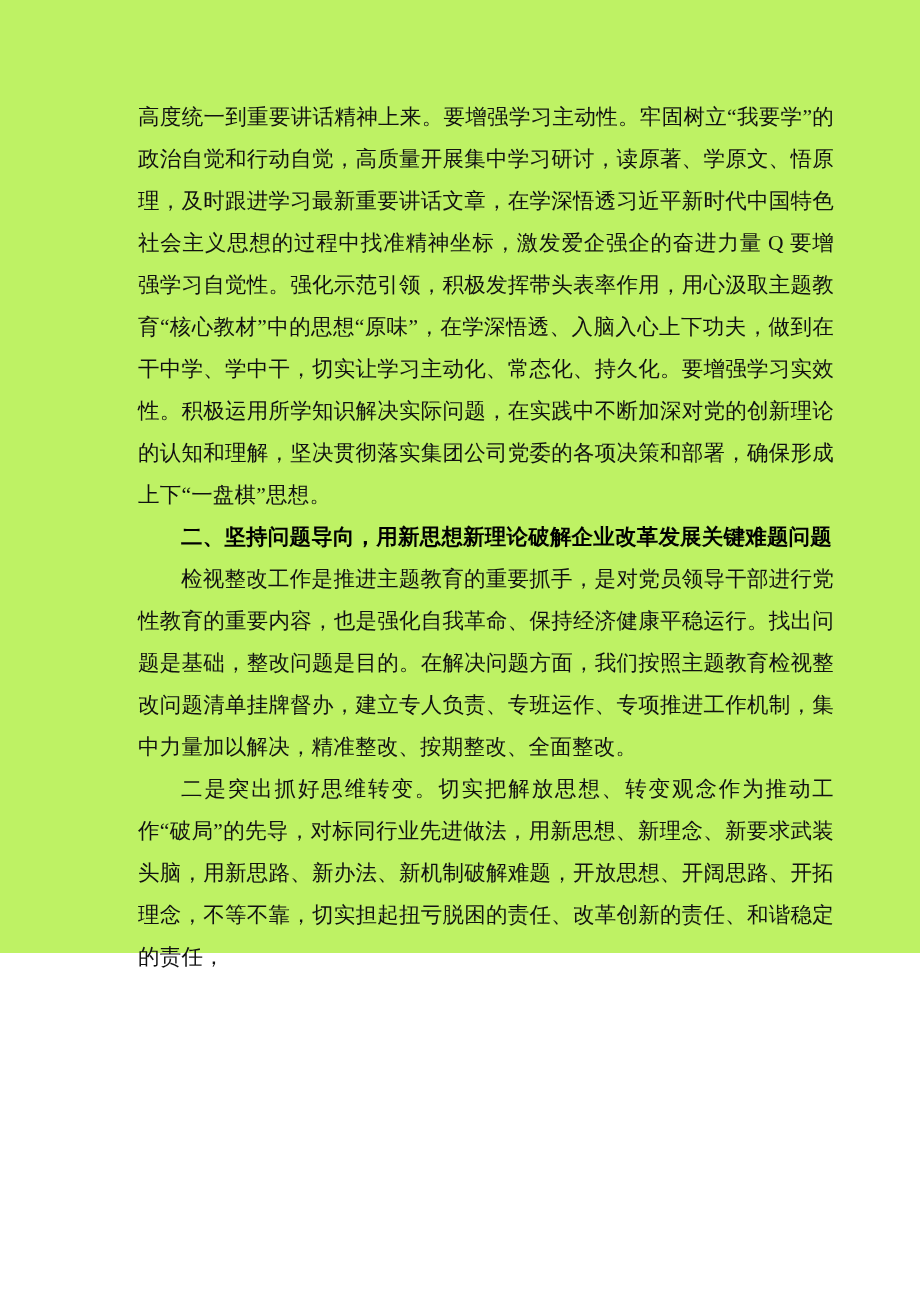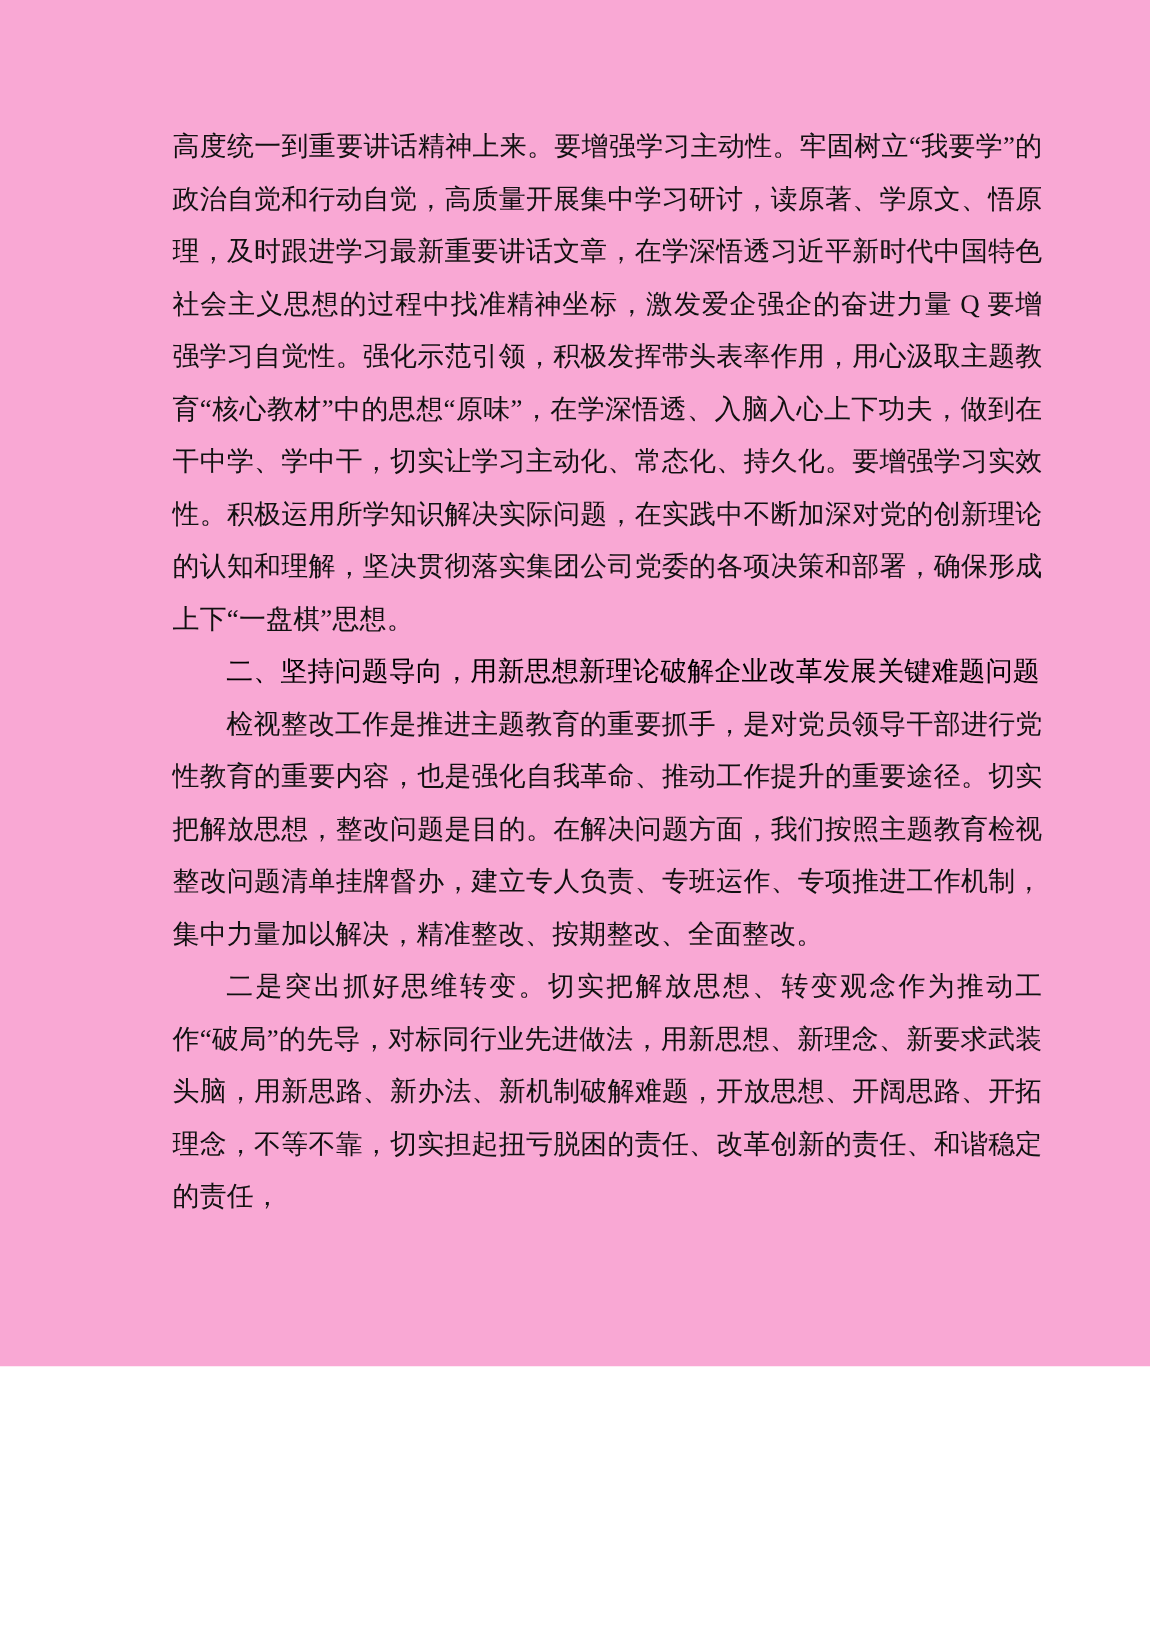--- a/index.html
+++ b/index.html
@@ -9,45 +9,45 @@
   }
   body {
     width: 920px;
     height: 1301px;
     overflow: hidden;
     font-family: "Liberation Serif", "DejaVu Serif", serif;
   }
   .page {
     box-sizing: border-box;
     width: 920px;
-    height: 1093px;
-    background: #f9a8d4;
+    height: 953px;
+    background: #bef264;
     padding: 96px 86px 0 138px;
   }
   .doc-body p {
     margin: 0;
     font-size: 21.5px;
     line-height: 42px;
     color: #111111;
     text-align: justify;
     text-justify: inter-ideograph;
     letter-spacing: 0.2px;
     word-break: break-all;
   }
   .doc-body p.indent {
     text-indent: 2em;
   }
   .doc-body p.heading {
-    font-weight: normal;
+    font-weight: bold;
     color: #000000;
   }
 </style>
 </head>
 <body>
 
 <div class="page">
   <div class="doc-body">
     <p>高度统一到重要讲话精神上来。要增强学习主动性。牢固树立“我要学”的政治自觉和行动自觉，高质量开展集中学习研讨，读原著、学原文、悟原理，及时跟进学习最新重要讲话文章，在学深悟透习近平新时代中国特色社会主义思想的过程中找准精神坐标，激发爱企强企的奋进力量 Q 要增强学习自觉性。强化示范引领，积极发挥带头表率作用，用心汲取主题教育“核心教材”中的思想“原味”，在学深悟透、入脑入心上下功夫，做到在干中学、学中干，切实让学习主动化、常态化、持久化。要增强学习实效性。积极运用所学知识解决实际问题，在实践中不断加深对党的创新理论的认知和理解，坚决贯彻落实集团公司党委的各项决策和部署，确保形成上下“一盘棋”思想。</p>
     <p class="indent heading">二、坚持问题导向，用新思想新理论破解企业改革发展关键难题问题</p>
-    <p class="indent">检视整改工作是推进主题教育的重要抓手，是对党员领导干部进行党性教育的重要内容，也是强化自我革命、推动工作提升的重要途径。切实把解放思想，整改问题是目的。在解决问题方面，我们按照主题教育检视整改问题清单挂牌督办，建立专人负责、专班运作、专项推进工作机制，集中力量加以解决，精准整改、按期整改、全面整改。</p>
+    <p class="indent">检视整改工作是推进主题教育的重要抓手，是对党员领导干部进行党性教育的重要内容，也是强化自我革命、保持经济健康平稳运行。找出问题是基础，整改问题是目的。在解决问题方面，我们按照主题教育检视整改问题清单挂牌督办，建立专人负责、专班运作、专项推进工作机制，集中力量加以解决，精准整改、按期整改、全面整改。</p>
     <p class="indent">二是突出抓好思维转变。切实把解放思想、转变观念作为推动工作“破局”的先导，对标同行业先进做法，用新思想、新理念、新要求武装头脑，用新思路、新办法、新机制破解难题，开放思想、开阔思路、开拓理念，不等不靠，切实担起扭亏脱困的责任、改革创新的责任、和谐稳定的责任，</p>
   </div>
 </div>
 
 </body></html>

